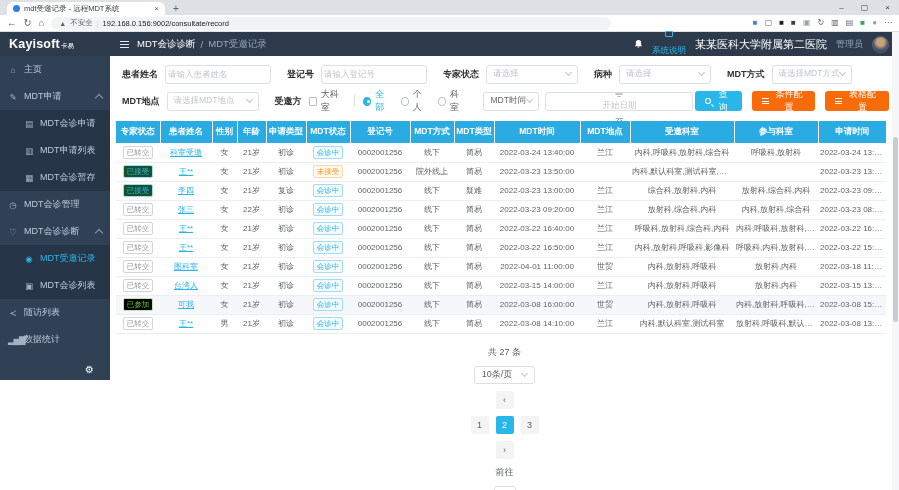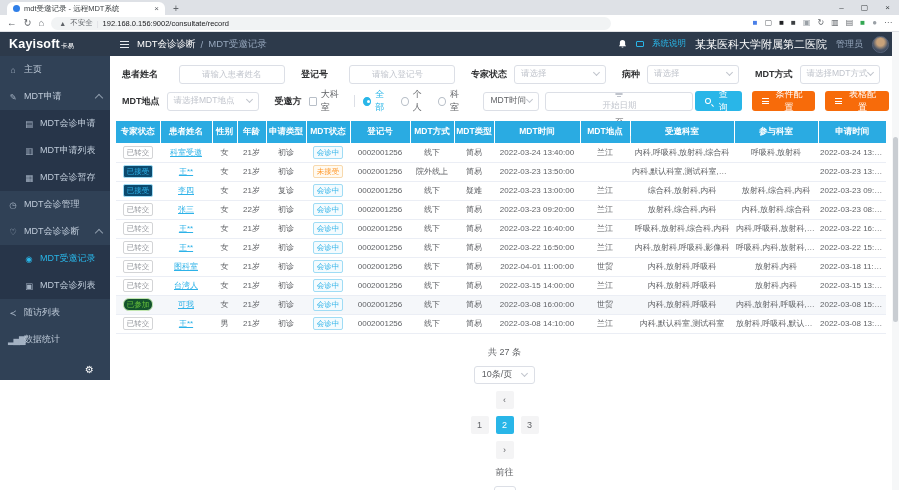--- a/index.html
+++ b/index.html
@@ -47,33 +47,33 @@
   
   .main { flex:1; display:flex; flex-direction:column; min-width:0; background:#fff; }
   .topbar { height:24px; background:#2d3a4b; display:flex; align-items:center; gap:8px; padding:0 10px; flex-shrink:0; }
   .hamb { display:flex; flex-direction:column; gap:2px; }
   .hamb i { display:block; width:9px; height:1px; background:#e6eaee; }
   .breadcrumb { font-size:9.5px; color:#fff; display:flex; gap:5px; align-items:center; }
   .crumb-sep { color:#97a8be; }
   .crumb-current { color:#97a8be; }
   .topbar-right { margin-left:auto; display:flex; align-items:center; gap:9px; }
   .bell svg { display:block; }
-  .sys-help { color:#29b6e8; font-size:8.5px; display:flex; align-items:center; gap:8px; }
+  .sys-help { color:#29b6e8; font-size:8.5px; display:flex; align-items:center; gap:8px;flex-direction:column; }
   .sys-help .mon { width:8px; height:6px; border:1px solid #29b6e8; border-radius:1px; }
   .hospital { color:#fff; font-size:11px; }
   .role { color:#97a8be; font-size:9px; }
   .avatar { width:17px; height:17px; border-radius:50%; background:radial-gradient(circle at 50% 35%, #c8a27a 0 30%, #4a5568 62%, #2b3340 100%); border:1px solid #56637a; }
 
   
   .filter-card { padding:8px 10px 6px 12px; background:#fff; }
   .filter-row { display:flex; align-items:center; height:20px; margin-bottom:7px; }
   .f-group { display:flex; align-items:center; margin-right:16px; }
   .f-label { font-size:9px; font-weight:bold; color:#303133; margin-right:7px; white-space:nowrap; }
   .f-input, .f-select { height:19px; border:1px solid #dcdfe6; border-radius:3px; background:#fff; font-size:8.5px; color:#606266; }
-  .f-input { padding:0 22px;margin-left:14px; }
+  .f-input { padding:0 2px; }
   .f-input::placeholder { color:#c0c4cc; }
   .f-select { display:flex; align-items:center; justify-content:space-between; padding:0 6px;text-align:center; }
   .f-select .ph { color:#c0c4cc; }
   .f-select .val { color:#606266; }
   .caret-down { width:5px; height:5px; border-right:1px solid #c0c4cc; border-bottom:1px solid #c0c4cc; transform:rotate(45deg); margin-top:-3px; }
   .w105 { width:106px; } .w92 { width:92px; } .w80 { width:80px; } .w56 { width:56px; }
   .chk { width:9px; height:9px; border:1px solid #b8bfc8; border-radius:1px; background:#fff; margin-right:4px; }
   .chk-label { font-size:9px; color:#606266; }
   .vsep { width:1px; height:12px; background:#dcdfe6; margin:0 9px; }
   .radio { width:9px; height:9px; border:1px solid #b8bfc8; border-radius:50%; background:#fff; margin-right:4px; position:relative; }
@@ -99,22 +99,22 @@
   
   .table-wrap { padding:4px 6px 0 6px; }
   table { border-collapse:collapse; table-layout:fixed; width:770px; }
   thead th { background:#2aabe2; color:#fff; font-size:8.5px; font-weight:bold; height:22px; border-right:1px solid rgba(255,255,255,0.35); overflow:hidden; white-space:nowrap; }
   thead th:last-child { border-right:none; }
   tbody td { height:19px; border-bottom:1px solid #ebeef5; font-size:8px; color:#606266; text-align:center; white-space:nowrap; overflow:hidden; text-overflow:ellipsis; padding:0 2px; }
   tbody tr.hl { background:#f5f7fa; }
   .link { color:#2db2e8; text-decoration:underline; cursor:pointer; }
   .tag { display:inline-block; border:1px solid; border-radius:2px; font-size:7.5px; line-height:11px; padding:0 3px; }
   .tag-gray   { color:#909399; border-color:#d3d4d6; background:#fff; }
-  .tag-cyan   { color:#2db2e8; border-color:#9fdcf5; background:#0c4a6e; }
-  .tag-green  { color:#67c23a; border-color:#c2e7b0; background:#14532d;border-radius:6px; }
+  .tag-cyan   { color:#2db2e8; border-color:#9fdcf5; background:#14532d; }
+  .tag-green  { color:#67c23a; border-color:#c2e7b0; background:#000000; }
   .tag-scyan  { color:#2db2e8; border-color:#9fdcf5; background:#f4fbfe; }
   .tag-orange { color:#ff9a2e; border-color:#f8d9ad; background:#fffaf1; }
 
   
   .pagination { display:flex; align-items:center; justify-content:center; gap:7px; padding:12px 0 0 0; font-size:9px; color:#606266;flex-direction:column; }
   .page-size { height:18px; border:1px solid #dcdfe6; border-radius:3px; display:flex; align-items:center; gap:10px; padding:0 7px; color:#606266; }
   .pg-btn { min-width:18px; height:18px; background:#f4f4f5; border-radius:2px; display:flex; align-items:center; justify-content:center; color:#606266; cursor:pointer; font-size:9px; }
   .pg-btn.active { background:#29b6e8; color:#fff; }
   .goto-input { width:22px; height:17px; border:1px solid #dcdfe6; border-radius:3px; text-align:center; font-size:9px; color:#606266; font-family:inherit; }
 

